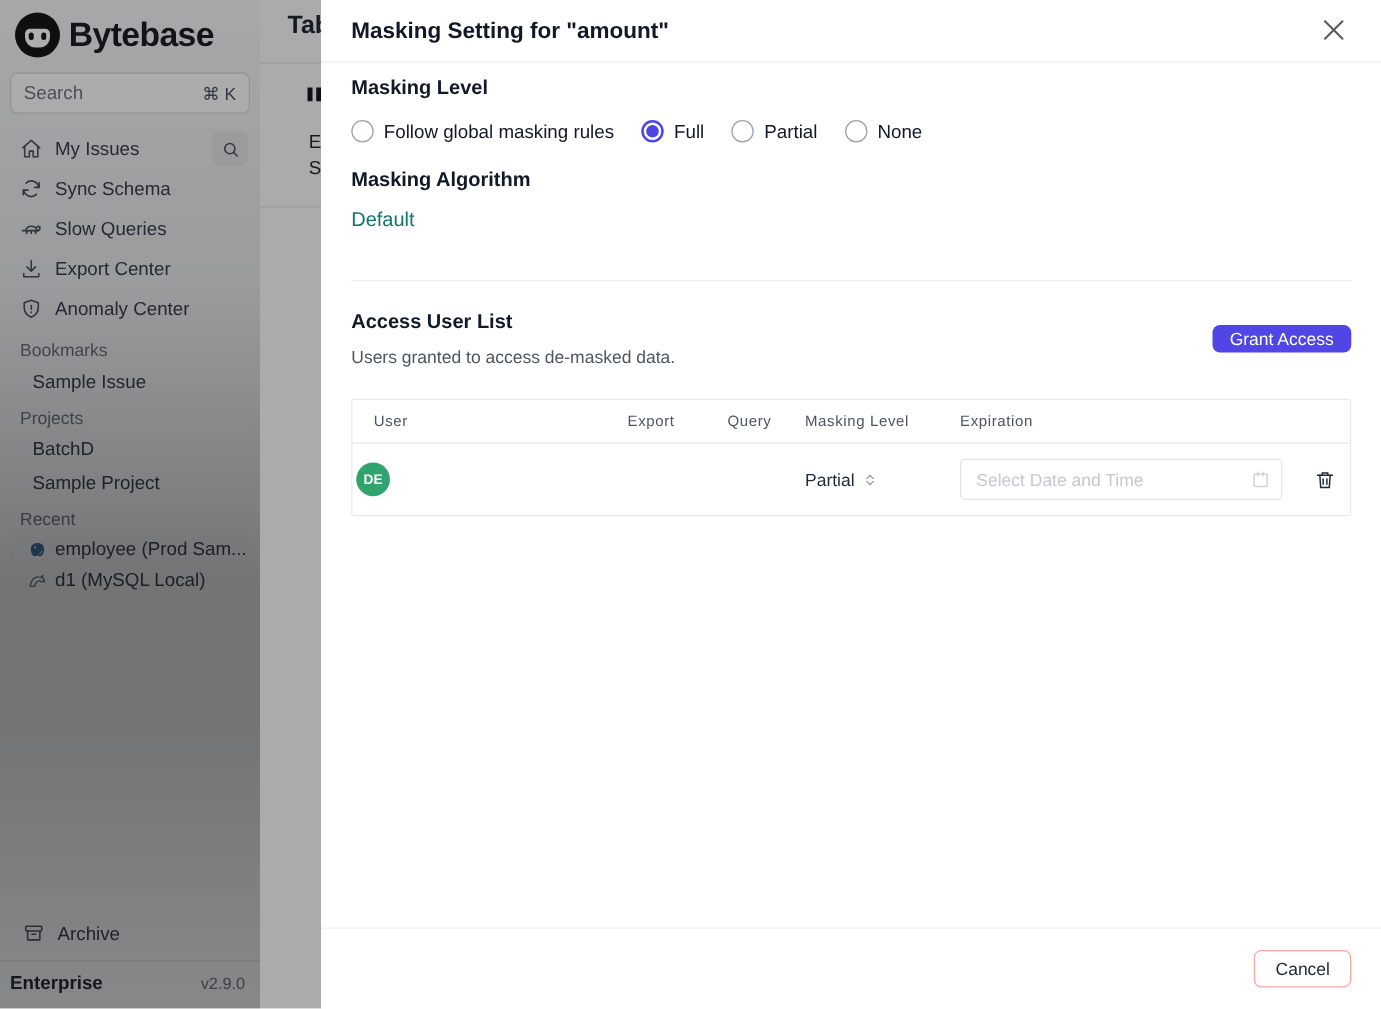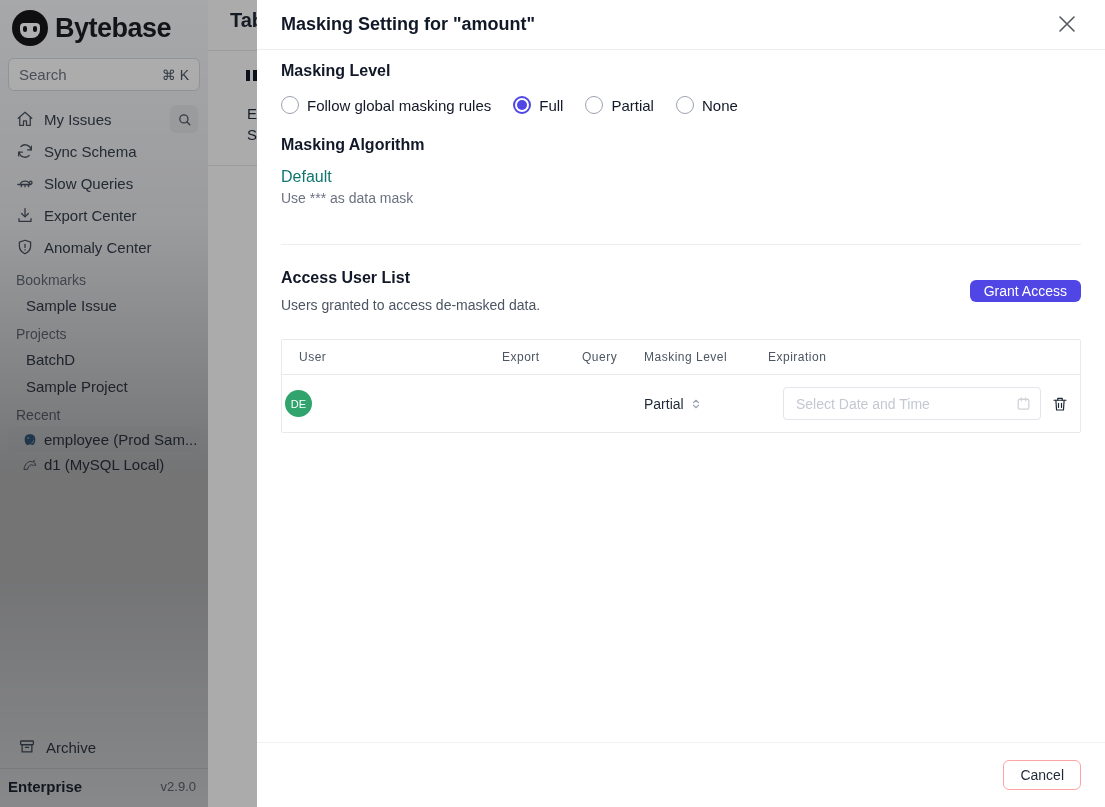--- a/index.html
+++ b/index.html
@@ -72,31 +72,31 @@
   .access-desc { margin-top:10px; font-size:14px; color:#4b5563; }
   .btn-primary { background:#4f46e5; color:#fff; border:none; border-radius:6px; font-size:14px; font-weight:500; padding:0 14px; height:22px; font-family:inherit; cursor:pointer; }
 
   .user-table { margin-top:26px; border:1px solid #e7e9ed; border-radius:2px; }
   .tr { display:grid; grid-template-columns:216px 80px 62px 110px 290px 1fr; align-items:center; }
   .thead { border-bottom:1px solid #e7e9ed; }
   .th { font-size:12px; color:#4b5563; letter-spacing:0.5px; font-weight:500; padding:10px 0; white-space:nowrap; }
   .th.c-user { padding-left:17px; }
   .td { padding:12px 0; }
   .user-cell { display:flex; align-items:center; gap:12px; padding-left:3px; }
-  .avatar { width:27px; height:27px; border-radius:50%; background:#30a46c; color:#fff; font-size:11px; font-weight:400; display:flex; align-items:center; justify-content:center; flex:0 0 auto; }
+  .avatar { width:27px; height:27px; border-radius:50%; background:#30a46c; color:#fff; font-size:11px; font-weight:700; display:flex; align-items:center; justify-content:center; flex:0 0 auto; }
   .user-name { font-size:14px; color:#2563eb; line-height:1.45; }
   .user-email { font-size:14px; color:#374151; line-height:1.45; }
   .checkbox { width:17px; height:17px; border-radius:3px; background:#4f46e5; position:relative; margin-left:4px; }
   .checkbox::after { content:""; position:absolute; left:5.5px; top:2.5px; width:4px; height:8px; border-right:2px solid #fff; border-bottom:2px solid #fff; transform:rotate(45deg); }
   .cell-pad { padding-left:4px; }
   .level-select { display:flex; align-items:center; gap:6px; cursor:pointer; }
   .level-value { font-size:14px; color:#1f2937; }
   .updown { display:flex; width:12px; height:16px; color:#9ca3af; }
   .exp-cell { padding-left:18px; display:flex; align-items:center; }
-  .exp-input-wrap { position:relative; width:258px;margin-left:15px; }
+  .exp-input-wrap { position:relative; width:258px; }
   .exp-input { width:258px; height:33px; border:1px solid #e3e5ea; border-radius:4px; padding:0 32px 0 12px; font-size:14px; color:#374151; outline:none; font-family:inherit; }
   .exp-input::placeholder { color:#c3c8d1; }
   .cal-ic { position:absolute; right:9px; top:8px; width:17px; height:17px; color:#cfd3da; display:flex; }
   .actions-cell { display:flex; justify-content:center; }
   .trash-btn { width:18px; height:18px; color:#1f2937; display:flex; cursor:pointer; }
 
   .modal-footer { position:absolute; left:0; bottom:0; width:100%; height:65px; border-top:1px solid #f0f1f3; display:flex; align-items:center; justify-content:flex-end; padding:0 24px; }
   .btn-cancel { background:#fff; border:1px solid #fca5a5; border-radius:6px; font-size:14px; color:#1f2937; padding:0 16px; height:30px; font-family:inherit; cursor:pointer; }
 
   svg { display:block; width:100%; height:100%; }
@@ -276,21 +276,20 @@
           <span class="radio-label">Partial</span>
         </label>
         <label class="radio-opt">
           <span class="radio"></span>
           <span class="radio-label">None</span>
         </label>
       </div>
 
       <h2 class="sec-heading algo-heading">Masking Algorithm</h2>
       <div class="algo-name">Default</div>
-      <div class="algo-desc">Use *** as data mask</div>
 
       <hr class="body-divider">
 
       <div class="access-header">
         <div>
           <h2 class="sec-heading">Access User List</h2>
           <div class="access-desc">Users granted to access de-masked data.</div>
         </div>
         <button class="btn-primary">Grant Access</button>
       </div>

